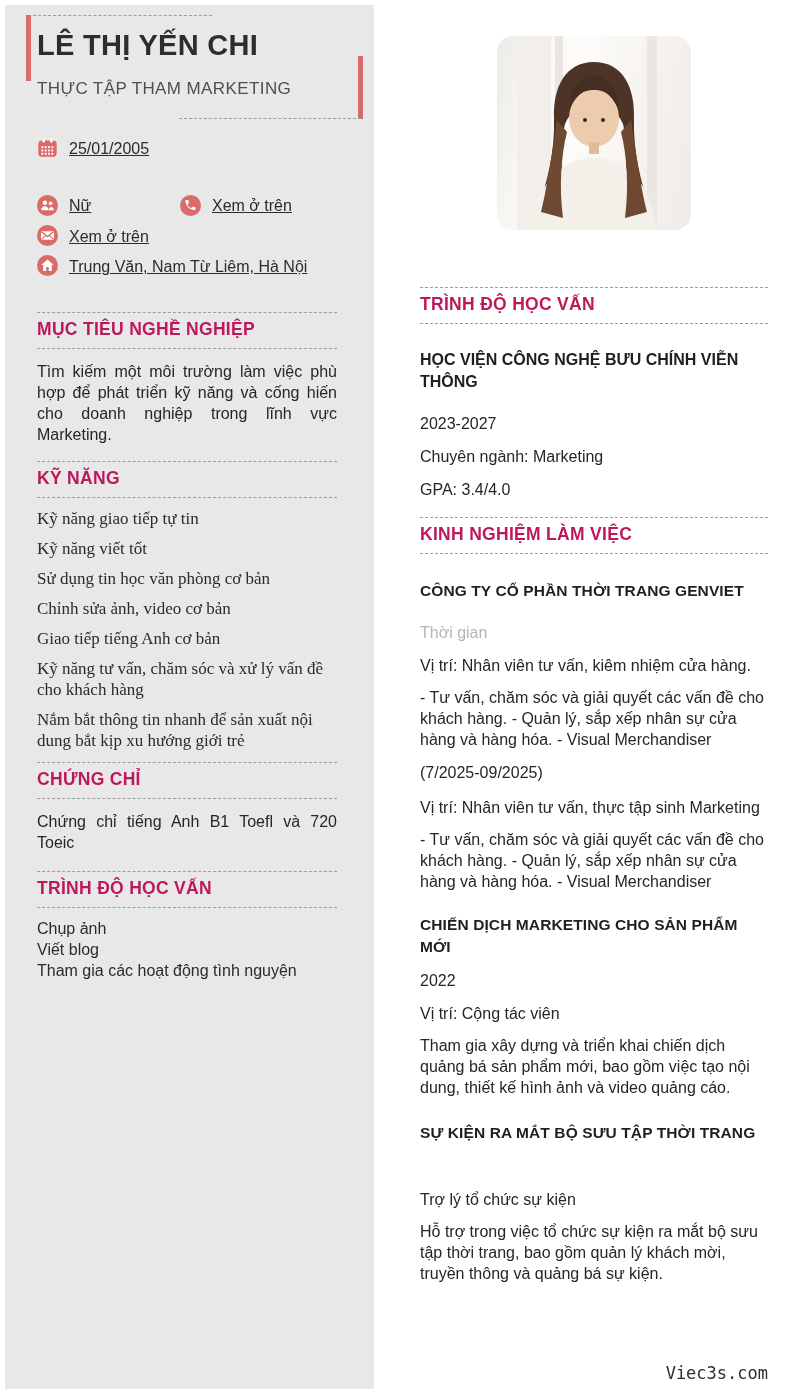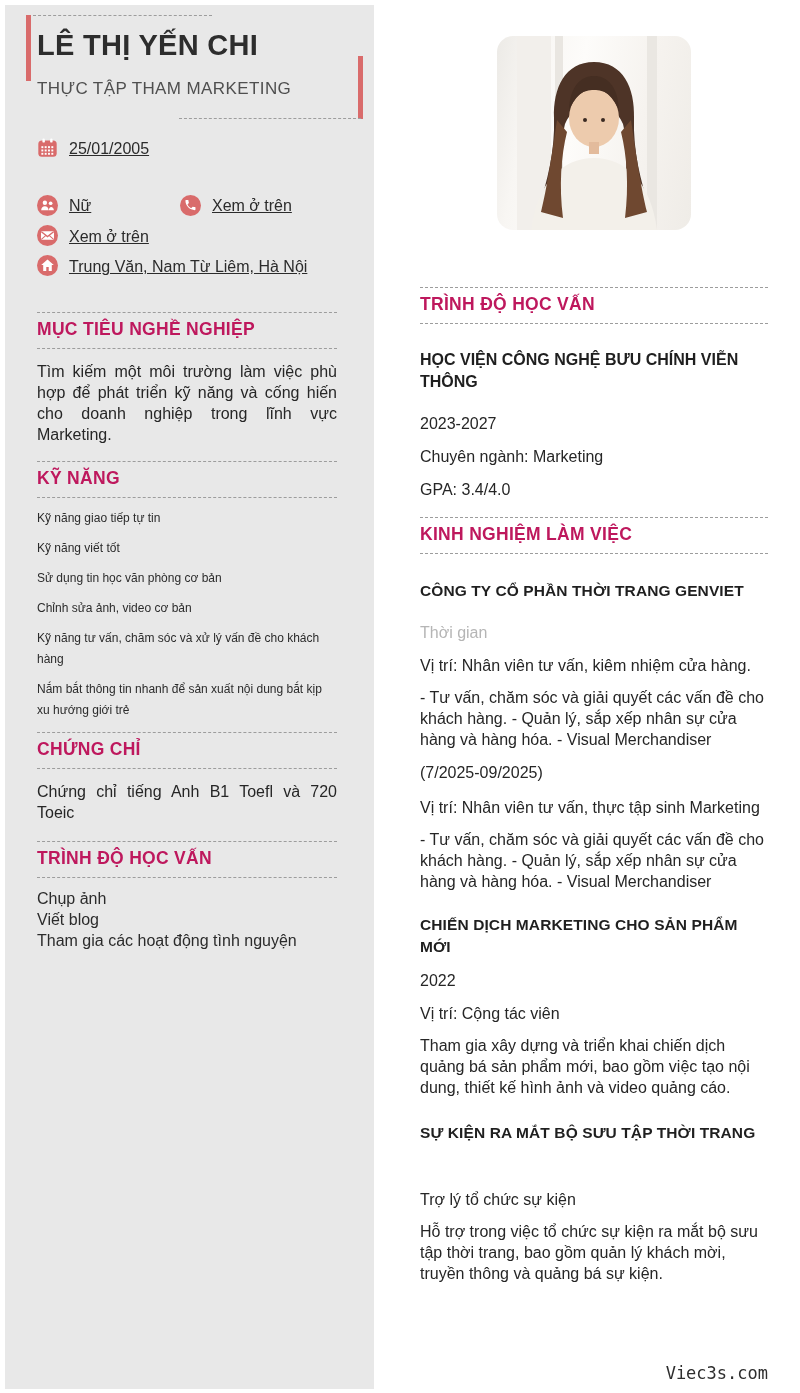--- a/index.html
+++ b/index.html
@@ -69,21 +69,21 @@
   .sec-objective { margin-top: 36px; }
   .sec-skills    { margin-top: 13px; }
   .sec-cert      { margin-top: 11px; }
   .sec-interests { margin-top: 18px; }
 
   .body-justify {
     margin-top: 12px; margin-bottom: 16px;
     font-size: 16px; line-height: 21px; text-align: justify; color: #262626;
   }
   .skill-list { list-style: none; margin-top: 10px; }
-  .skill-list li { font-size: 12px; line-height: 21px; margin-bottom: 9px; }
+  .skill-list li { font-size: 17px; line-height: 21px; margin-bottom: 9px; font-family: Liberation Serif, serif; }
   .interest-list { list-style: none; margin-top: 10px; }
   .interest-list li { font-size: 16px; line-height: 21px; }
 
   
   .right-col {
     position: absolute; left: 374px; top: 0;
     width: 426px; height: 1393px;
     padding: 0 32px 0 46px;
     background: #ffffff;
   }
@@ -217,20 +217,21 @@
 
   <div class="sec sec-skills pad">
     <div class="sec-head">
       <div class="h">KỸ NĂNG</div>
     </div>
     <ul class="skill-list">
       <li>Kỹ năng giao tiếp tự tin</li>
       <li>Kỹ năng viết tốt</li>
       <li>Sử dụng tin học văn phòng cơ bản</li>
       <li>Chỉnh sửa ảnh, video cơ bản</li>
+      <li>Giao tiếp tiếng Anh cơ bản</li>
       <li>Kỹ năng tư vấn, chăm sóc và xử lý vấn đề cho khách hàng</li>
       <li>Nắm bắt thông tin nhanh để sản xuất nội dung bắt kịp xu hướng giới trẻ</li>
     </ul>
   </div>
 
   <div class="sec sec-cert pad">
     <div class="sec-head">
       <div class="h">CHỨNG CHỈ</div>
     </div>
     <p class="body-justify">Chứng chỉ tiếng Anh B1 Toefl và 720 Toeic</p>

